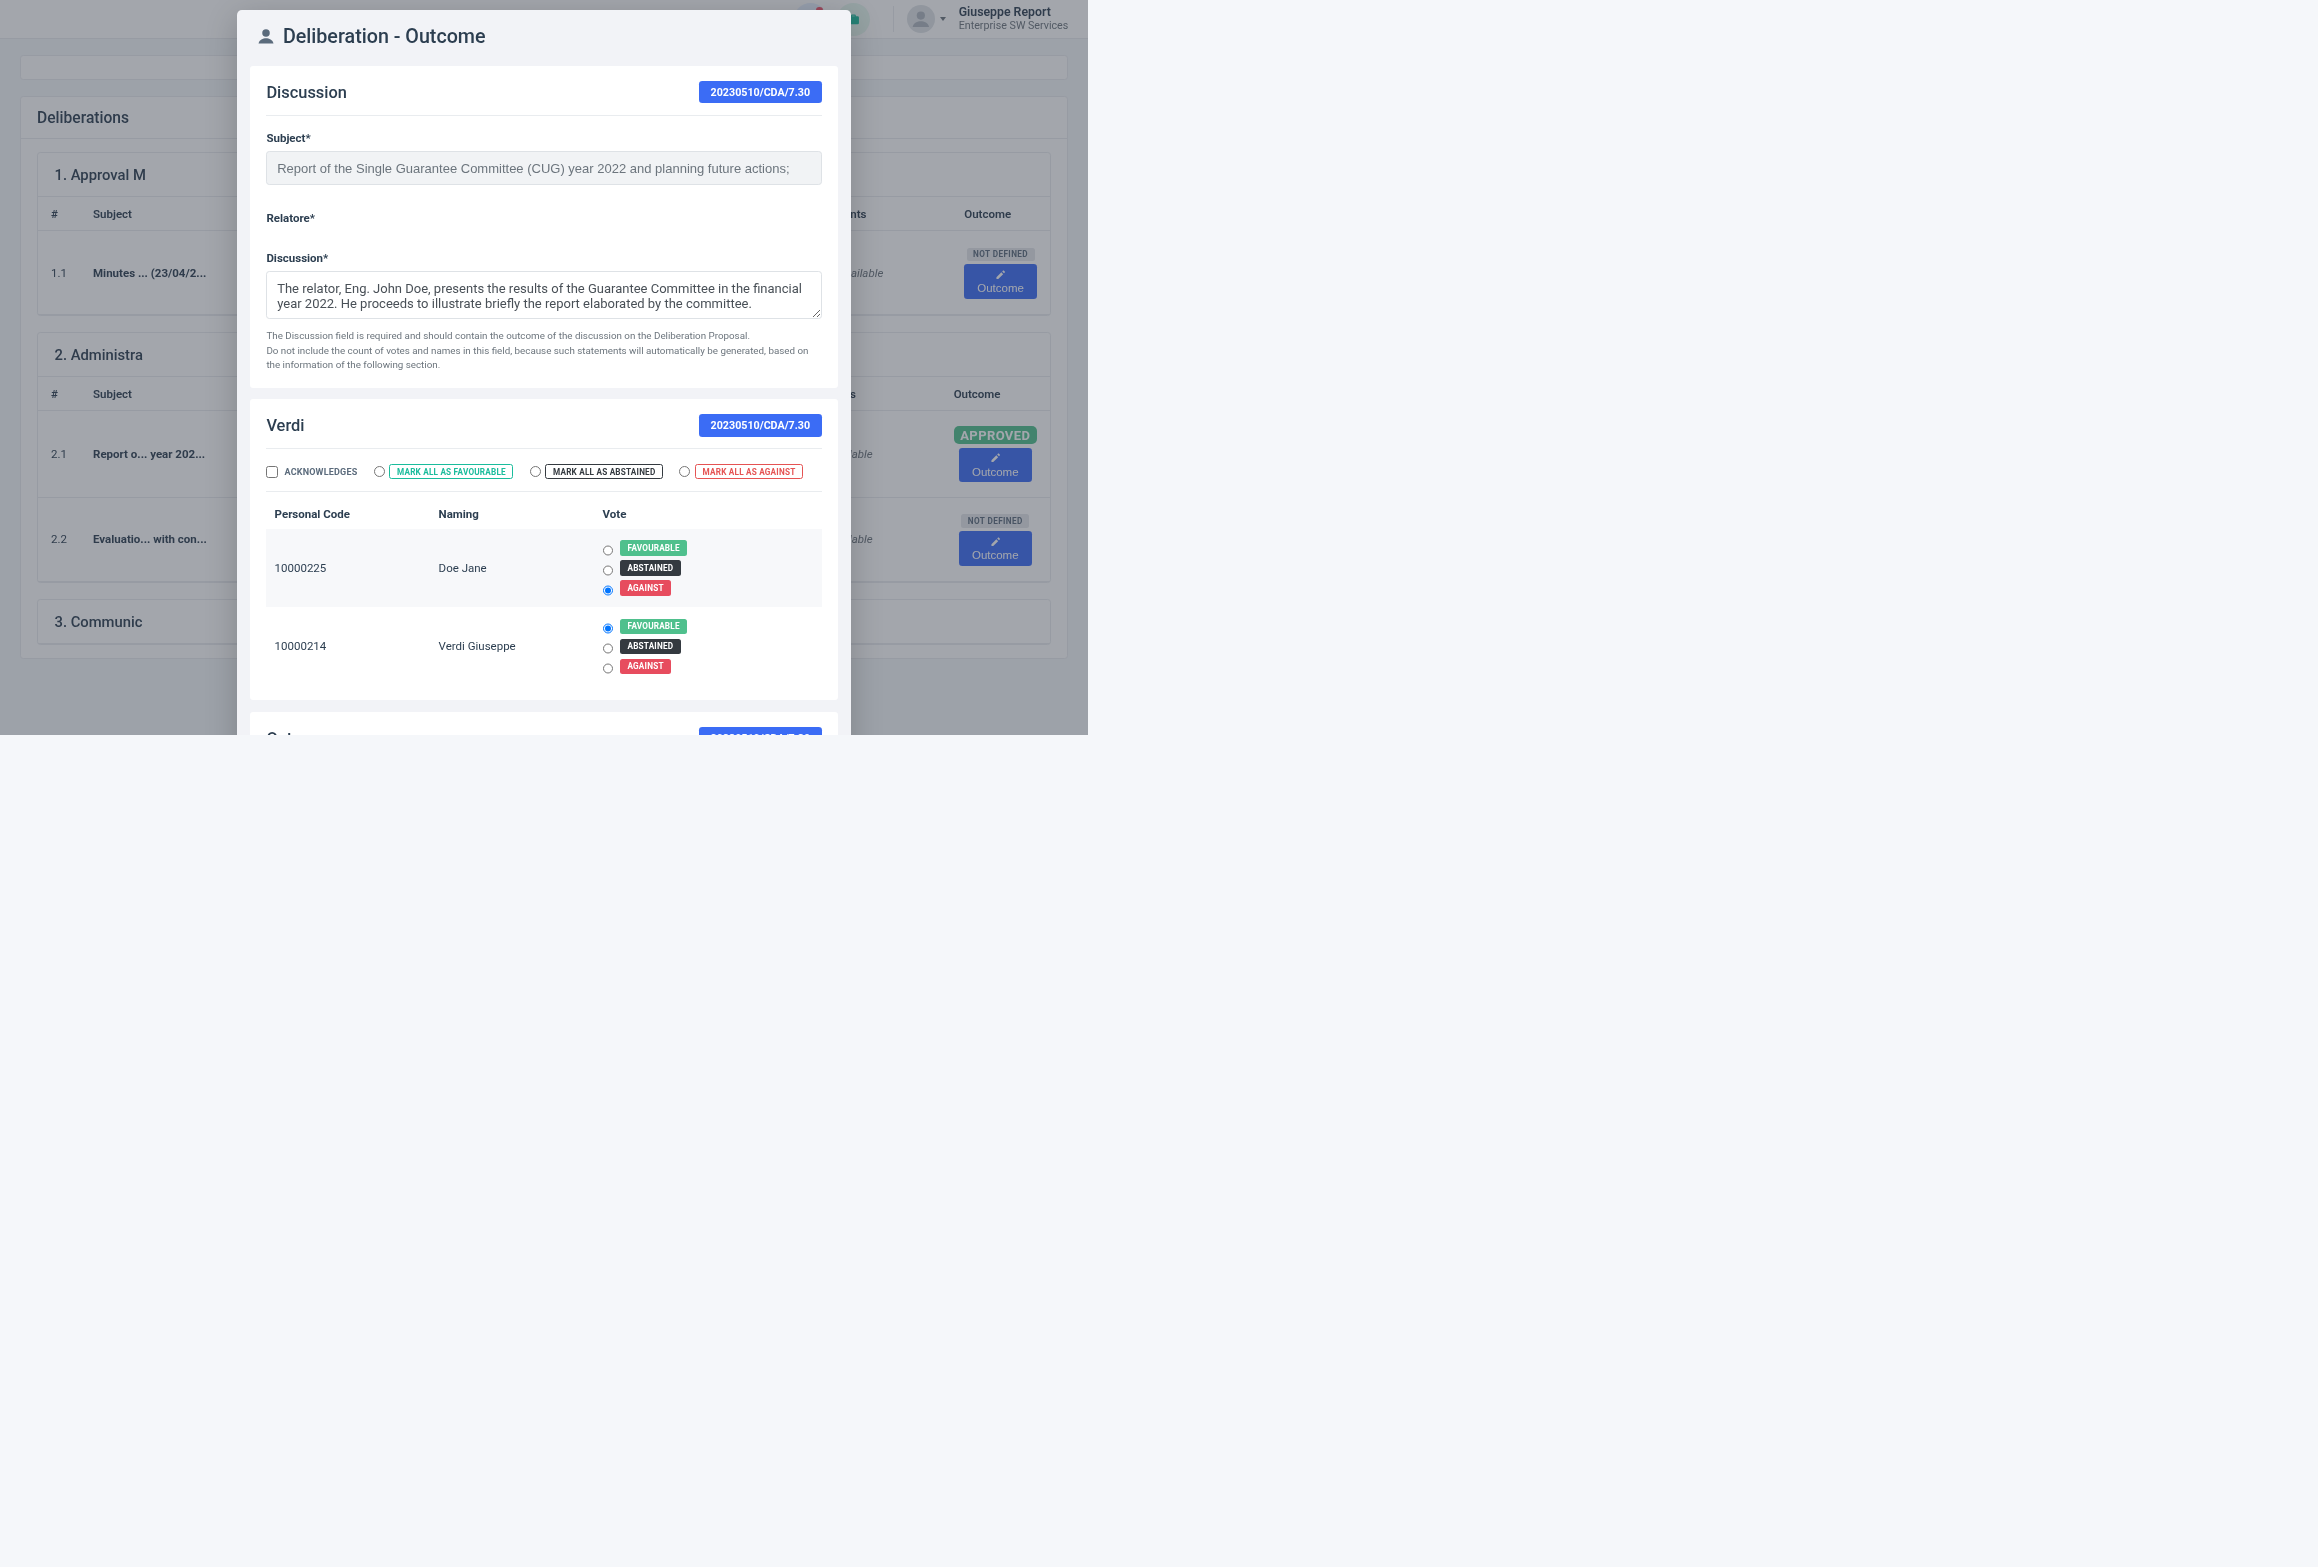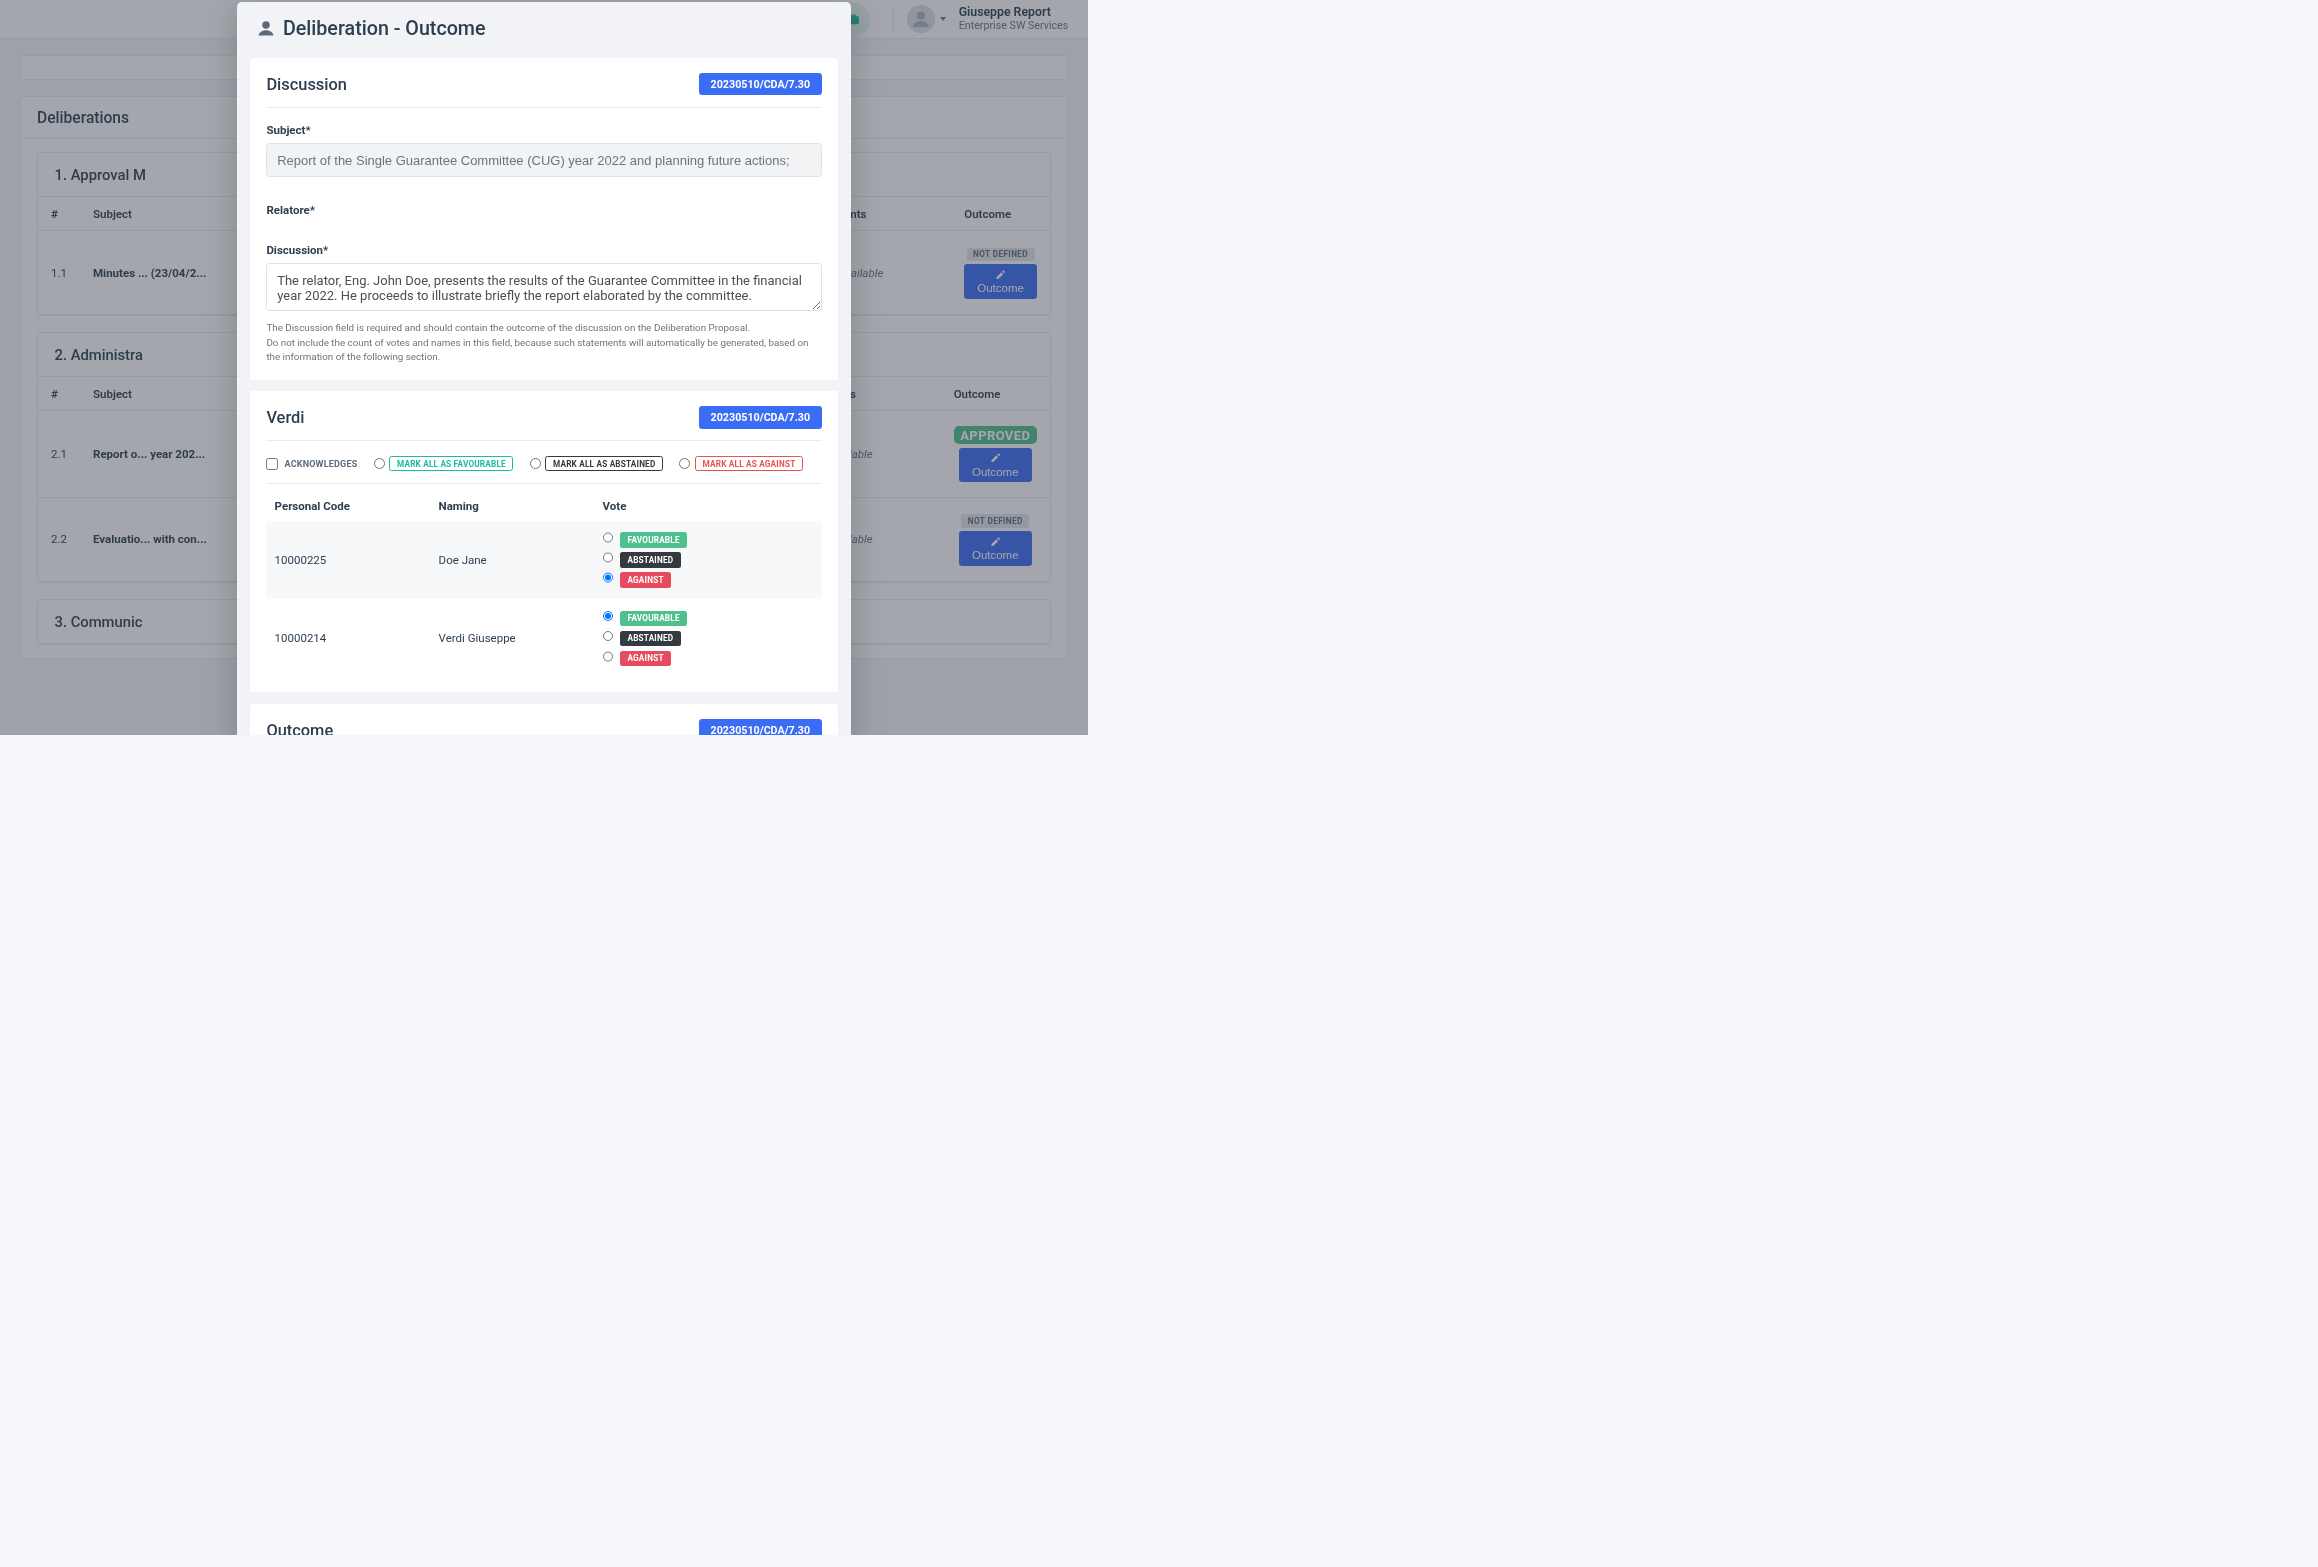--- a/index.html
+++ b/index.html
@@ -146,21 +146,21 @@
     padding:4.9px 13px 4.9px;
     cursor:pointer;
     margin-top:3.3px;
     font-size:11.5px;
   }
   .btn-outcome svg { margin-bottom:1.6px; }
 
   
   .modal {
     position: absolute;
-    top: 2px;
+    top: 10px;
     left: 50%;
     transform: translateX(-50%);
     width: 614px;
     background:#f2f3f7;
     border-radius:4.9px;
     z-index:10;
     padding: 0 0 16.4px 0;
     box-shadow: 0 8.2px 33px rgba(0,0,0,.2);
   }
   .modal-title {
@@ -246,21 +246,21 @@
   .tag.abs.solid   { color:#fff; background:#343a40; }
   .tag.agn.outline { color:#e55353; border-color:#e55353; background:transparent; }
   .tag.agn.solid   { color:#fff; background:#e74c5e; }
 
   table.vote-tbl { width:100%; border-collapse:collapse; font-size:11.5px; }
   table.vote-tbl th { text-align:left; padding:11.5px 8.2px 8.2px; font-weight:700; }
   table.vote-tbl td { padding:11.5px 8.2px; }
   table.vote-tbl tbody tr:nth-child(odd) { background:#f7f8fa; }
 
   .vote-options { display:flex; flex-direction:column; gap:4.9px; }
-  .vote-row { display:flex; align-items:flex-start; gap:6.6px; }
+  .vote-row { display:flex; align-items:flex-end; gap:6.6px; }
   .vote-row input { width:10.7px; height:10.7px; }
 
   
   svg { display:block; }
 </style>
 </head>
 <body>
 
 <div class="page-bg">
   <div class="topbar">

